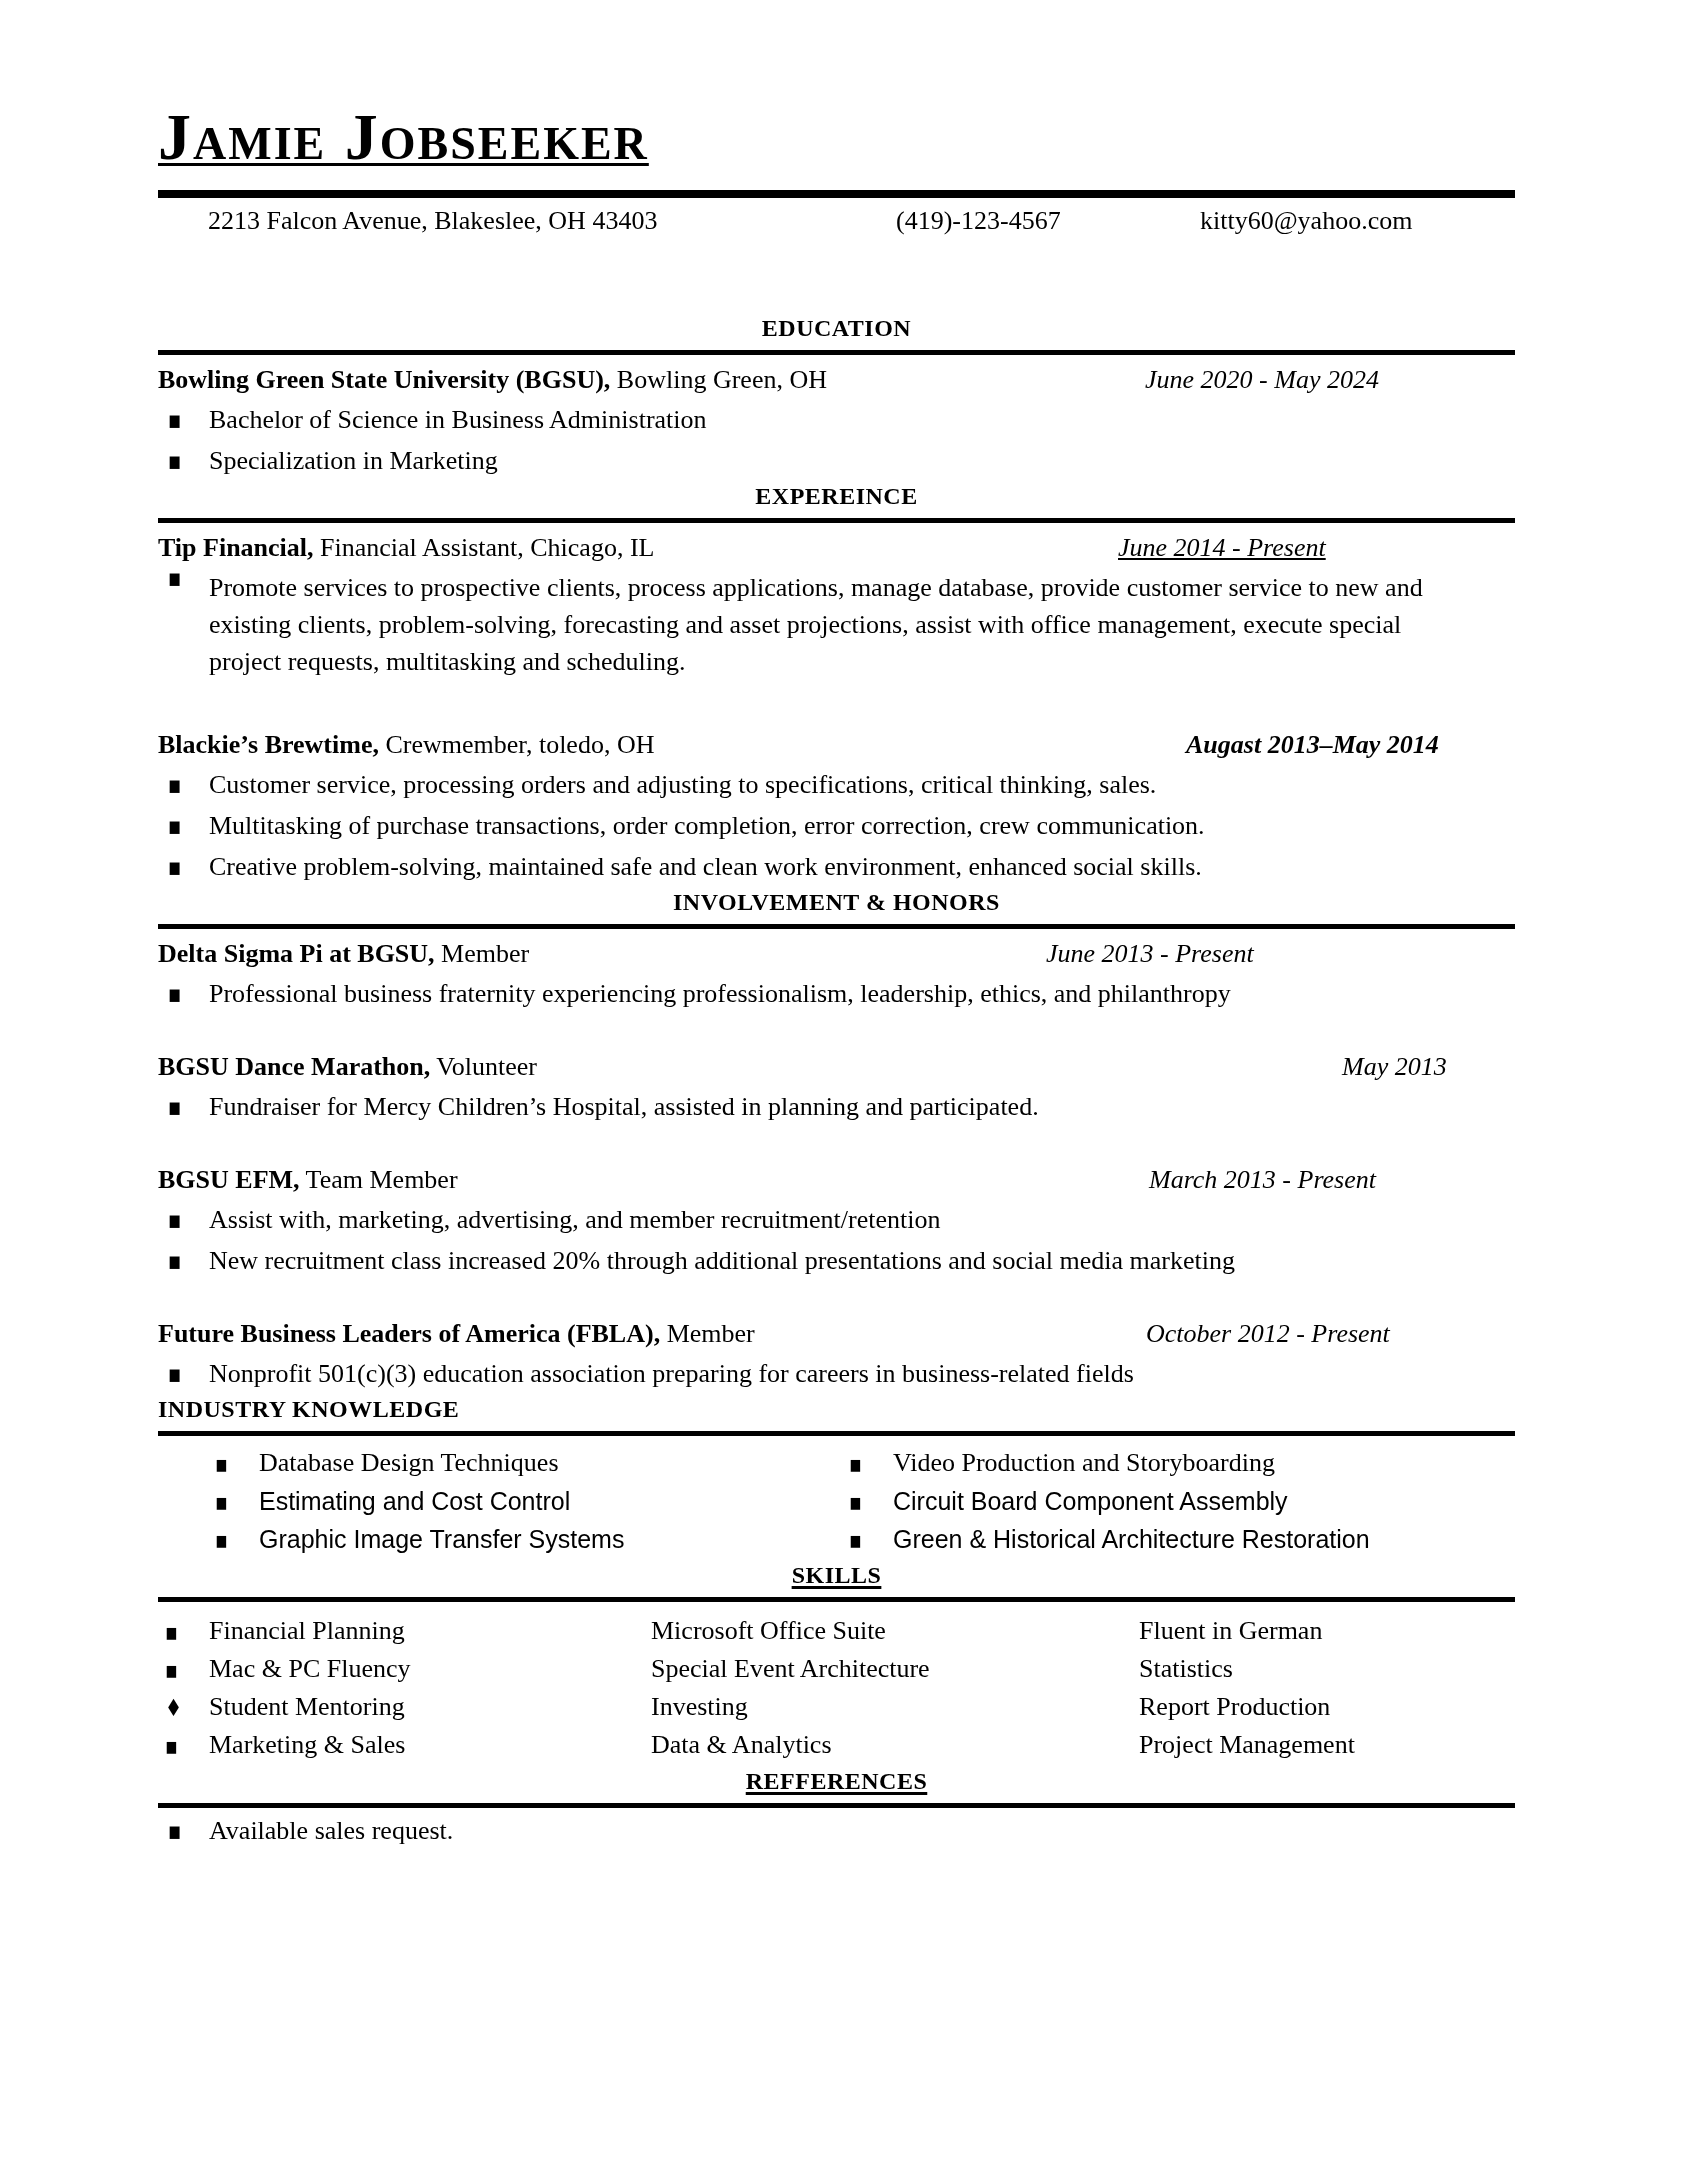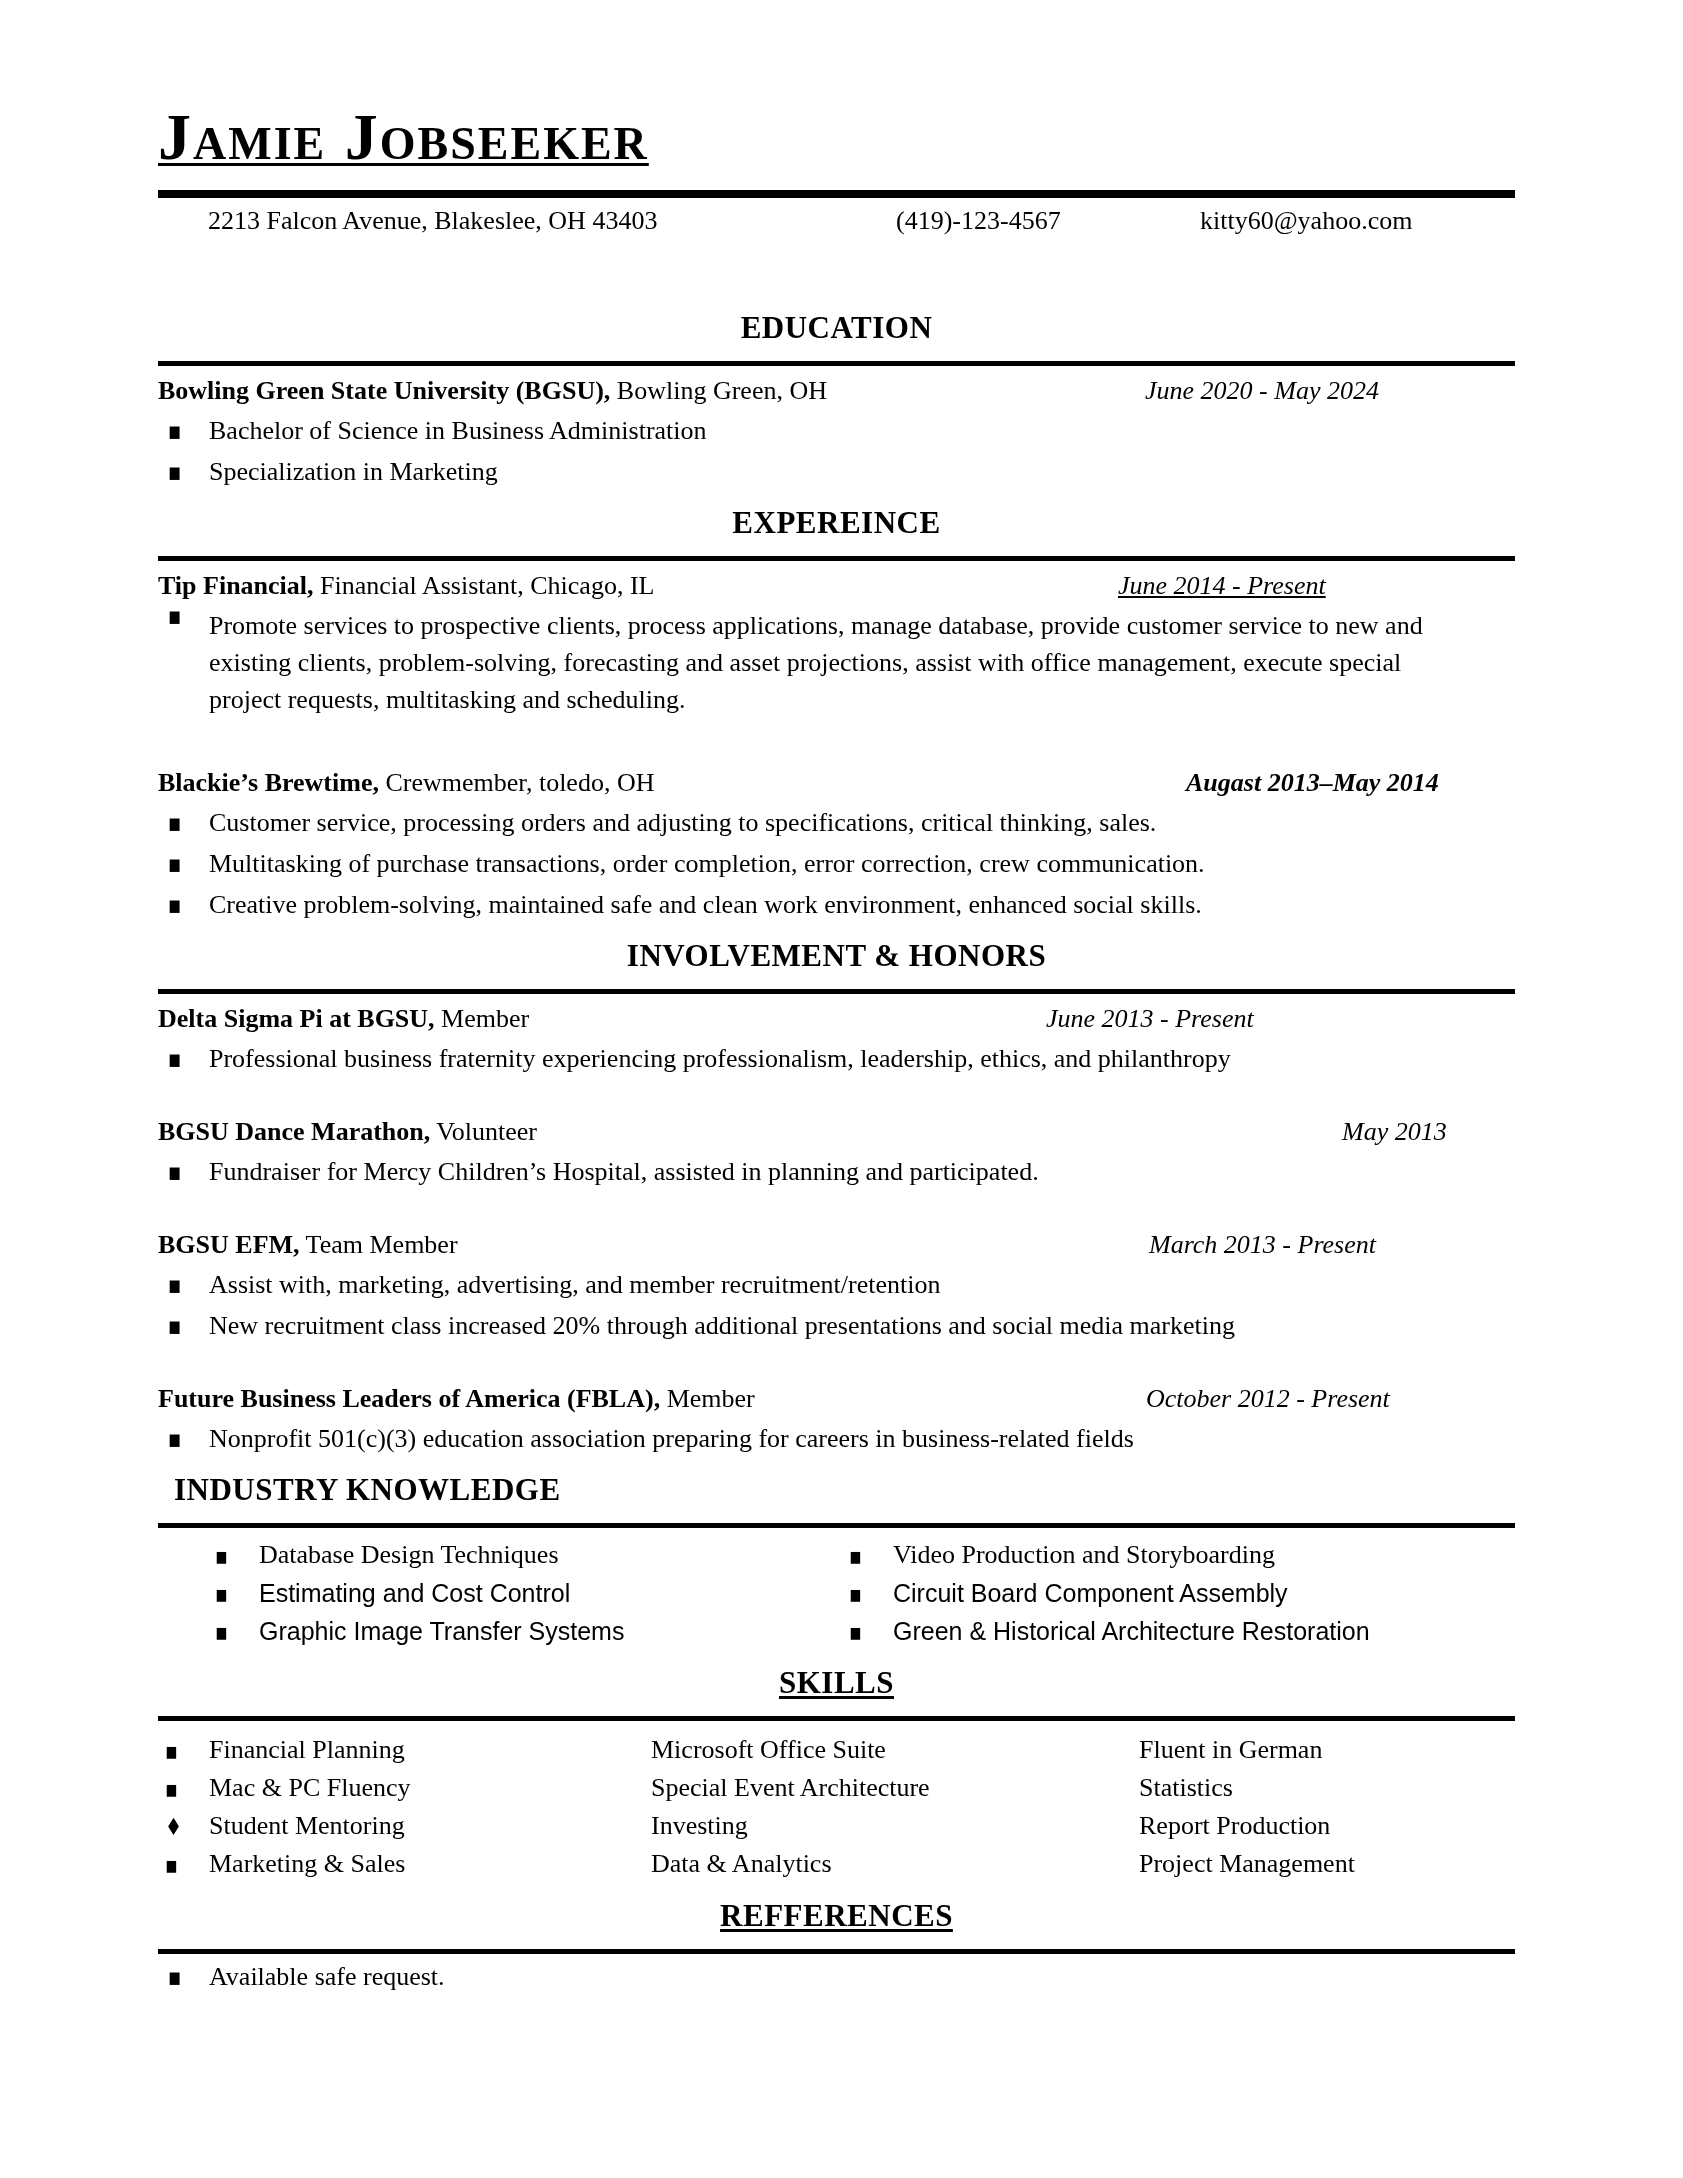--- a/index.html
+++ b/index.html
@@ -40,22 +40,22 @@
     margin-top: 6px;
     font-size: 26px;
     line-height: 34px;
   }
   .contact-address { position: absolute; left: 50px;  top: 0; }
   .contact-phone   { position: absolute; left: 738px; top: 0; }
   .contact-email   { position: absolute; left: 1042px;top: 0; }
 
   
   h2.sec {
-    margin: 16px;
-    font-size: 31px;
+    margin: 0;
+    font-size: 24px;
     line-height: 34px;
     font-weight: 700;
     letter-spacing: 0.5px;
     text-align: center;
   }
   h2.sec.left { text-align: left; }
   h2.sec .underlined {
     text-decoration: underline;
     text-decoration-thickness: 2.5px;
     text-underline-offset: 3px;
@@ -326,18 +326,18 @@
           <span>Project Management</span>
         </div>
     </div>
   </section>
 
   <section>
     <h2 class="sec gap-sm"><span class="underlined">REFFERENCES</span></h2>
     <div class="rule"></div>
     <div class="b-row">
       <span class="b-mk">▪</span>
-      <span class="b-text">Available safe request.</span>
+      <span class="b-text">Available sales request.</span>
     </div>
   </section>
 
 </div>
 
 
 </body></html>

